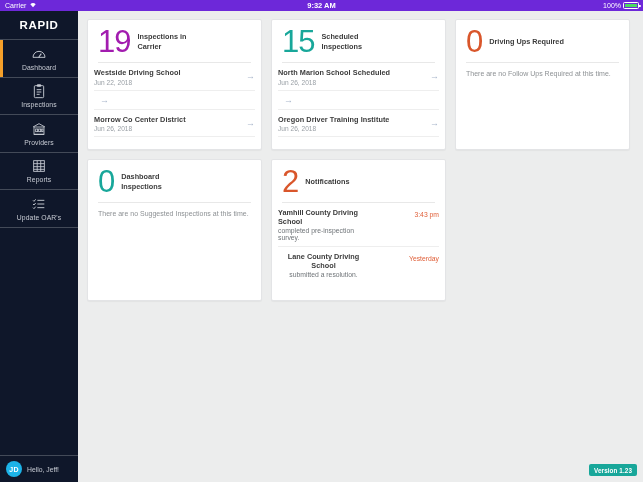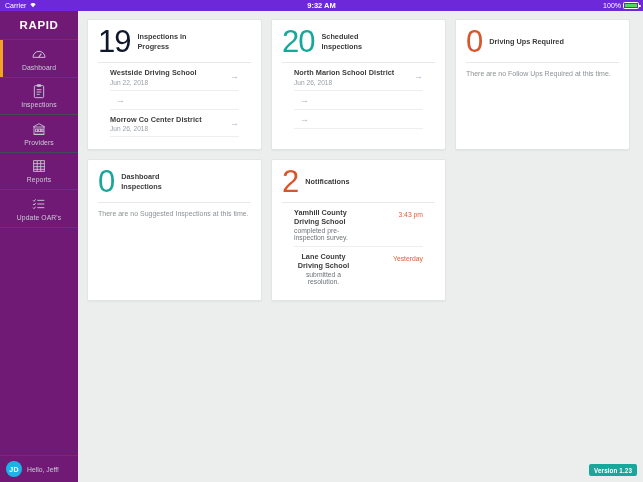--- a/index.html
+++ b/index.html
@@ -26,21 +26,21 @@
   .batt { width: 16px; height: 7px; border: 1px solid #ffffff; border-radius: 1.5px;
           position: relative; }
   .batt::after { content:""; position:absolute; right:-2.5px; top:1.8px; width:1.5px;
                  height:2.5px; background:#fff; border-radius:0 1px 1px 0; }
   .batt i { display:block; position:absolute; left:1px; top:1px; bottom:1px; width:12px;
             background:#4cd964; border-radius:0.5px; }
 
   
   .sidebar {
     position: absolute; top: 11px; left: 0; width: 78px; height: 471px;
-    background: #701a75; z-index: 20;
+    background: #0f172a; z-index: 20;
   }
   .brand {
     height: 28px; display:flex; align-items:center; justify-content:center;
     color:#ffffff; font-size:11.5px; font-weight:bold; letter-spacing:0.6px;
   }
   .nav { border-top: 1px solid #434a58; }
   .nav-item {
     position: relative; height: 37.5px; border-bottom: 1px solid #434a58;
     display:flex; flex-direction:column; align-items:center; justify-content:center;
     gap: 2px; cursor: pointer;
@@ -78,21 +78,21 @@
   .card.short { height: 131px; }
   .card.sug { height: 142px; }
   .card.notif { height: 142px; }
 
   .card-head { display:flex; align-items:center; gap:7px; padding:6px 10px 4px 10px; }
   .big-num { font-size:31px; font-weight:300; line-height:1; letter-spacing:-1px; }
   .head-label { font-size:7.3px; font-weight:bold; color:#3c3c3c; line-height:1.35; max-width:62px; }
   .head-label.wide { max-width:100px; }
   .divider { height:1px; background:#e8e8e8; margin:1px 10px 0 10px; }
 
-  .rows { padding: 0 22px; }
+  .rows { padding: 0 6px; }
   .row {
     display:flex; align-items:center; justify-content:space-between;
     padding: 5px 0 4px 0; border-bottom: 1px solid #eeeeee; cursor:pointer;
   }
   .row:last-child { border-bottom:none; }
   .row-main .row-title { font-size:7.3px; font-weight:bold; color:#3c3c3c; letter-spacing:0.05px; }
   .row-main .row-sub { font-size:6.6px; color:#9aa0a6; margin-top:1.5px; }
   .arrow { color:#a9b6cb; font-size:9px; line-height:1; padding-left:6px; }
   .row.faded { opacity:0.2; border-bottom:none; padding-bottom:0; }
 
@@ -213,22 +213,22 @@
       <span class="avatar">JD</span>
       <span class="greeting">Hello, Jeff!</span>
     </div>
   </div>
 
   <div class="content">
     <div class="grid">
 
       <div class="card tall">
         <div class="card-head">
-          <span class="big-num" style="color:#0f172a">19</span>
-          <span class="head-label">Inspections in Progress</span>
+          <span class="big-num" style="color:#a21caf">19</span>
+          <span class="head-label">Inspections in Carrier</span>
         </div>
         <div class="divider"></div>
         <div class="rows">
           <div class="row">
             <div class="row-main">
               <div class="row-title">Westside Driving School</div>
               <div class="row-sub">Jun 22, 2018</div>
             </div>
             <span class="arrow">→</span>
           </div>
@@ -243,36 +243,40 @@
             <span class="arrow">→</span>
           </div>
           <div class="row faded">
             
           </div>
         </div>
       </div>
 
       <div class="card tall">
         <div class="card-head">
-          <span class="big-num" style="color:#18a79a">20</span>
+          <span class="big-num" style="color:#18a79a">15</span>
           <span class="head-label">Scheduled Inspections</span>
         </div>
         <div class="divider"></div>
         <div class="rows">
           <div class="row">
             <div class="row-main">
-              <div class="row-title">North Marion School District</div>
+              <div class="row-title">North Marion School Scheduled</div>
               <div class="row-sub">Jun 26, 2018</div>
             </div>
             <span class="arrow">→</span>
           </div>
           <div class="row">
             <span class="arrow">→</span>
           </div>
           <div class="row">
+            <div class="row-main">
+              <div class="row-title">Oregon Driver Training Institute</div>
+              <div class="row-sub">Jun 26, 2018</div>
+            </div>
             <span class="arrow">→</span>
           </div>
           <div class="row faded">
             
           </div>
         </div>
       </div>
 
       <div class="card short">
         <div class="card-head">

